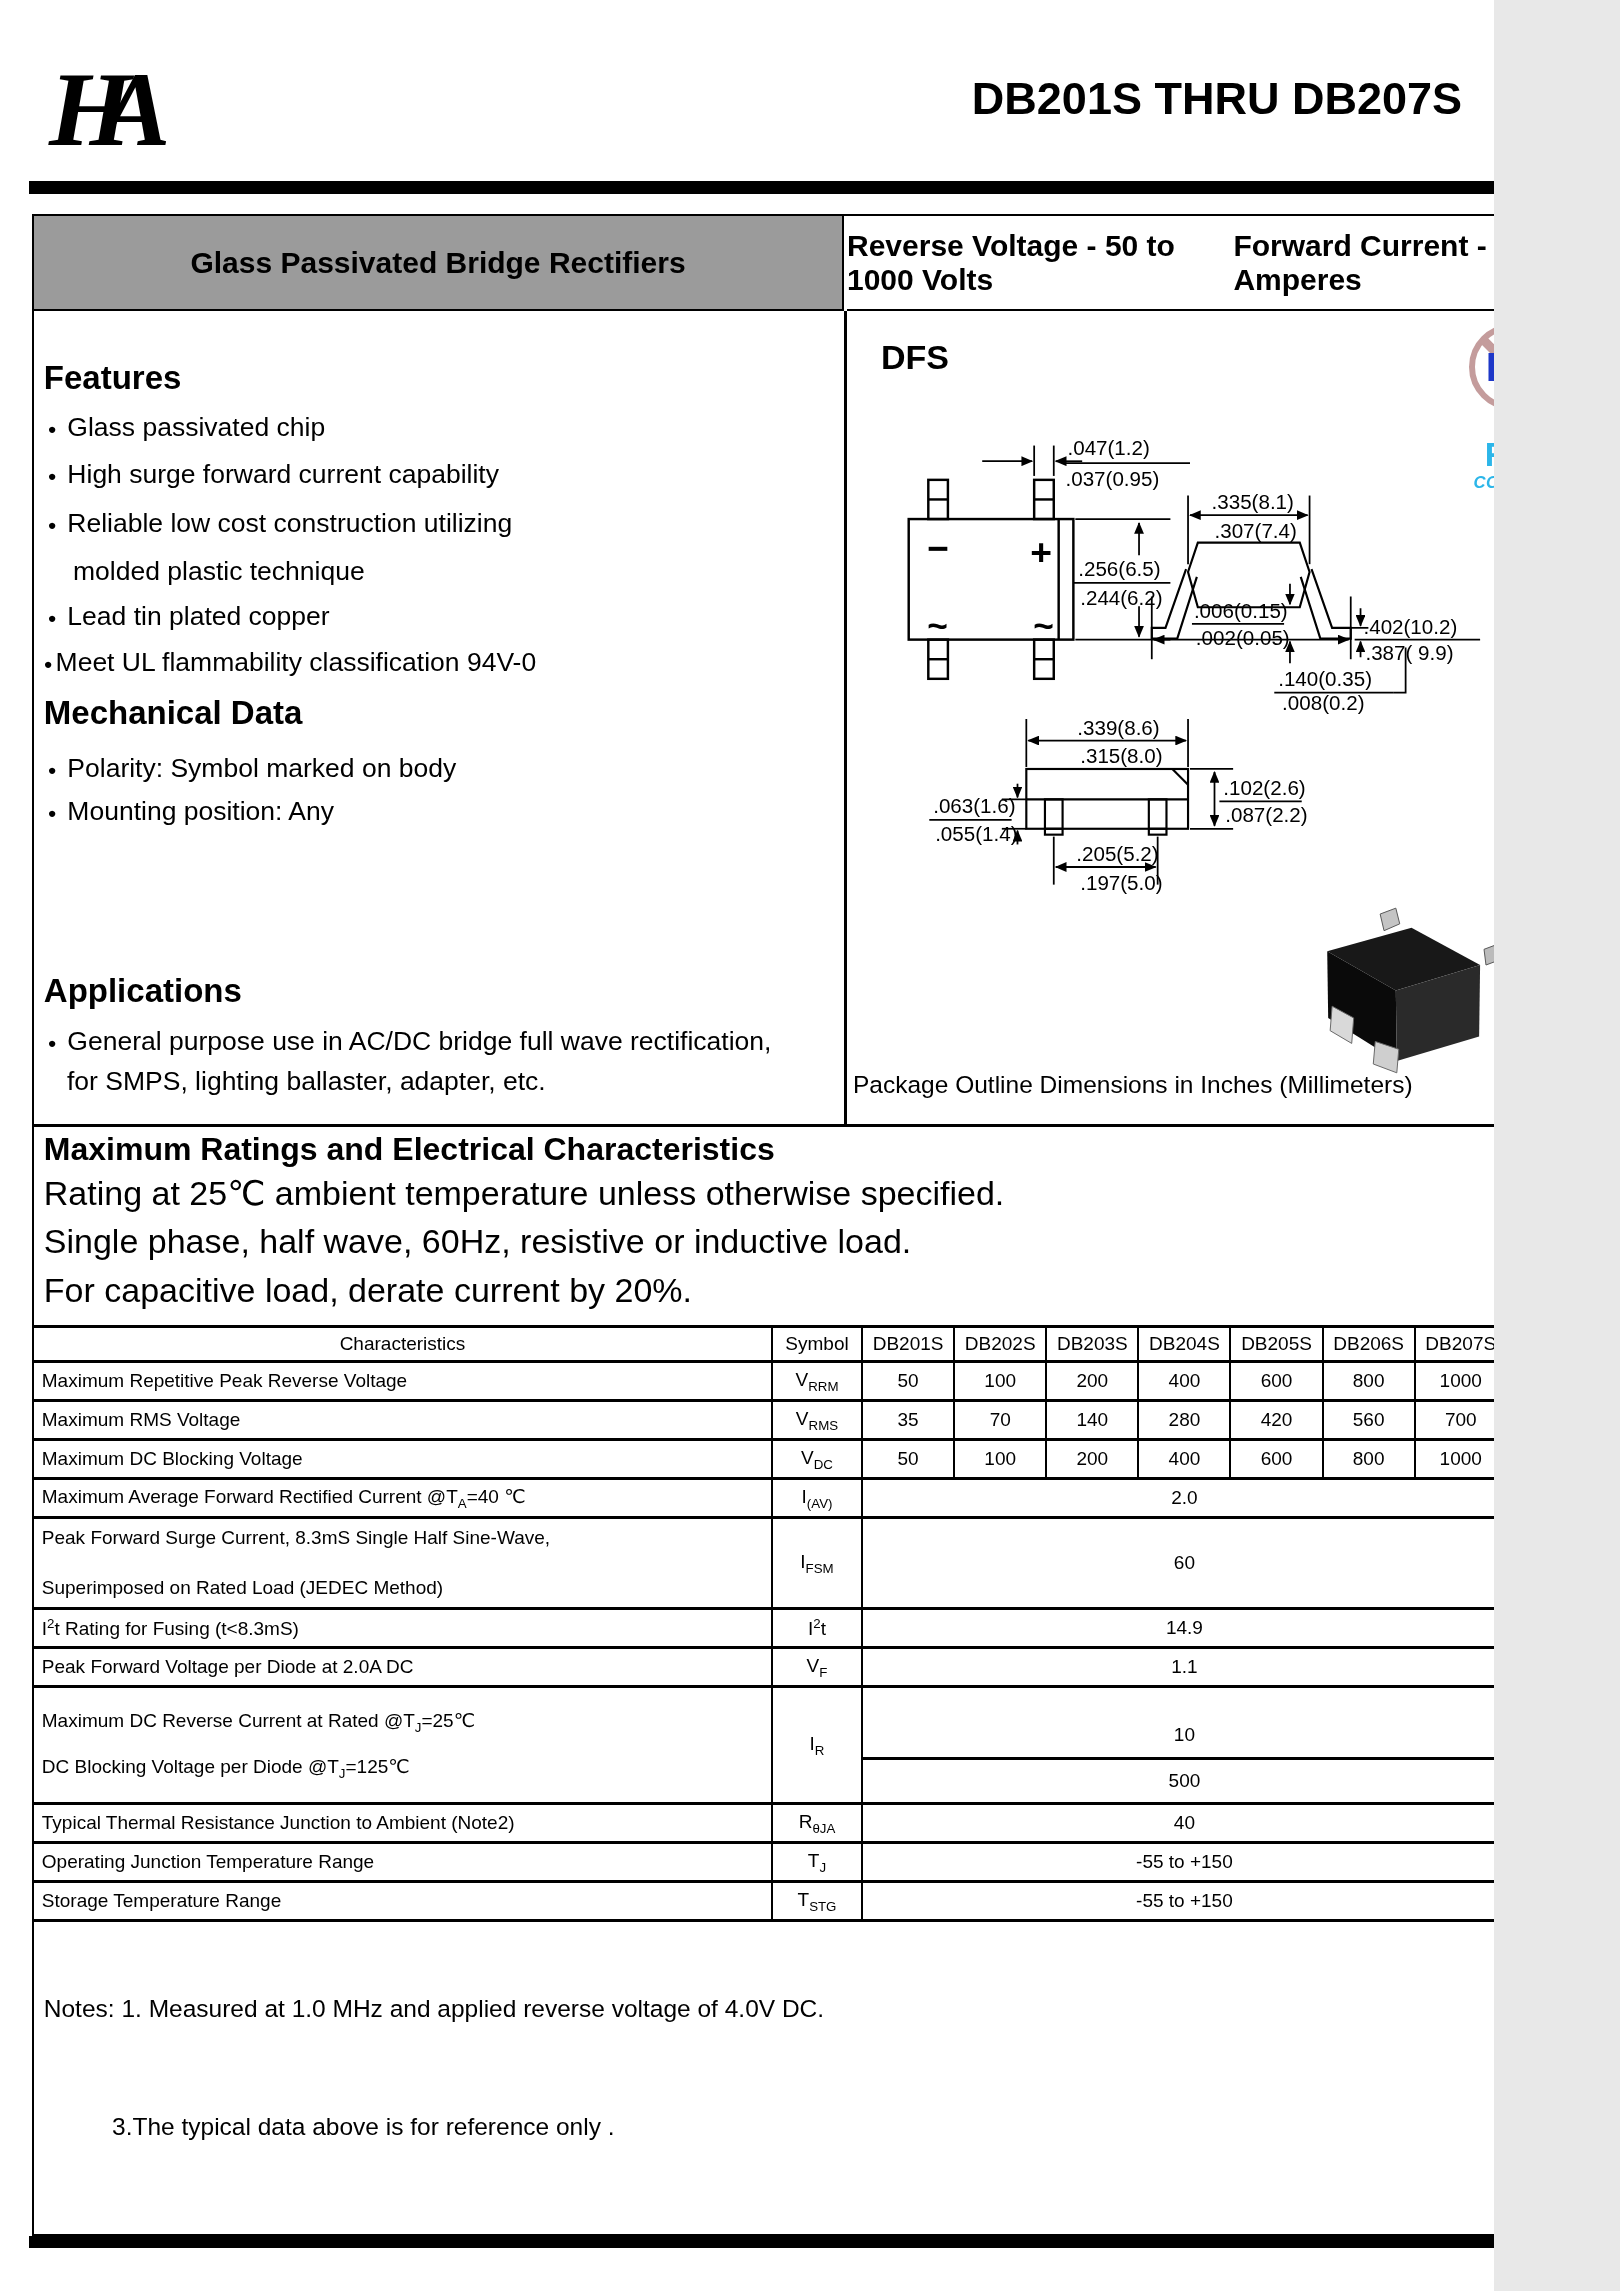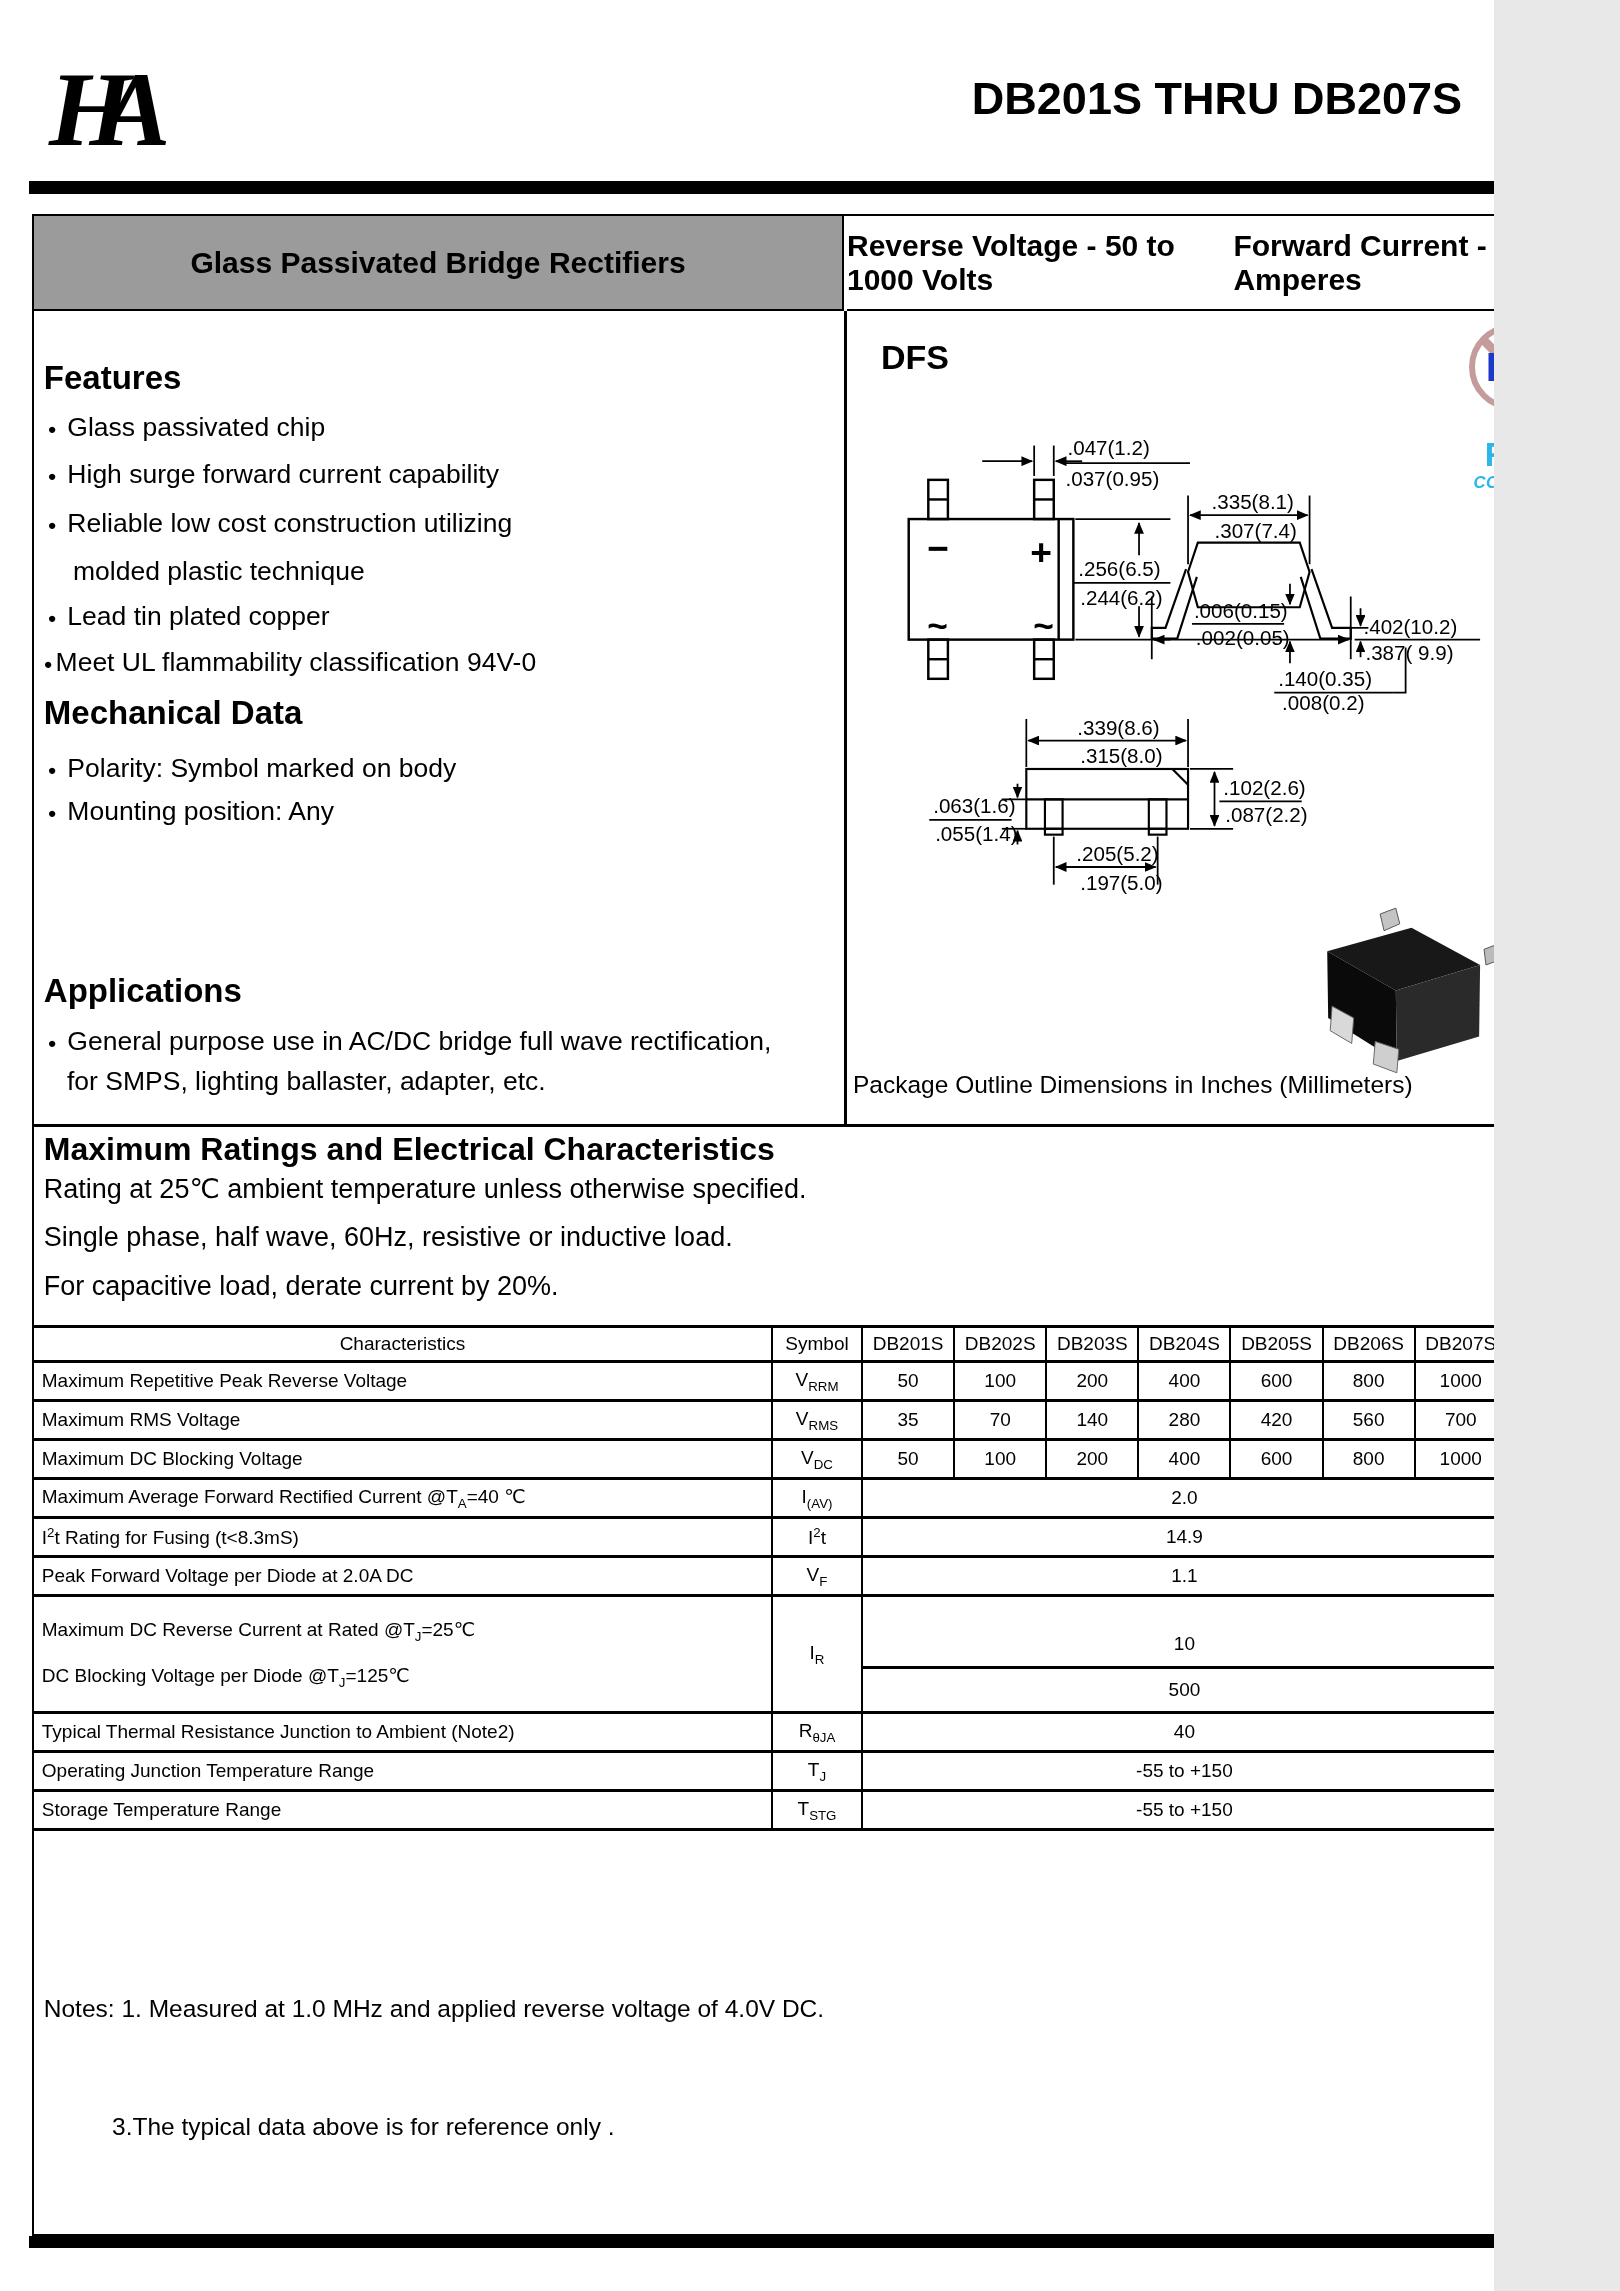--- a/index.html
+++ b/index.html
@@ -38,21 +38,21 @@
               border-radius:50%; display:flex; align-items:center; justify-content:center; }
   .pb-slash { position:absolute; left:-4.9px; top:33px; width:82px; height:8.8px; background:#c49c9c;
               border-radius:3.9px; transform:rotate(45deg); }
   .pb-text { font-size:41px; font-weight:bold; color:#1d37c8; position:relative; }
   .rohs { position:absolute; right:7.8px; top:220px; text-align:right; color:#2cb6e9; }
   .rohs-main { font-size:34px; font-weight:bold; line-height:1.1; }
   .rohs-sub { font-size:16.7px; font-weight:bold; letter-spacing:0.5px;font-style:italic; }
 
   .ratings-divider { position:absolute; left:0; top:908px; width:100%; height:2.9px; background:#000; }
   .ratings-title { position:absolute; left:9.8px; top:915px; font-size:32px; font-weight:bold; }
-  .rdesc { position:absolute; left:9.8px; font-size:27px; white-space:nowrap;text-align:right; }
+  .rdesc { position:absolute; left:9.8px; font-size:34px; white-space:nowrap;text-align:right; }
 
   .tablewrap { position:absolute; left:0; top:1109px; width:1550px; }
   table.spec { border-collapse:collapse; table-layout:fixed; width:1550px; font-size:19px;padding-left:41px; }
   .spec td { border-left:2px solid #000; border-right:2px solid #000; border-top:3.9px solid #000;
              border-bottom:3.9px solid #000; text-align:center; padding:0; height:39px; }
   .spec td:first-child { border-left:none; }
   .spec td:last-child { border-right:none; }
   .spec tr.hdr td { height:35px; }
   .spec td.lab { text-align:left; padding-left:7.8px; }
   .spec tr.tall td { height:88px; }
@@ -309,20 +309,31 @@
           <td>800</td>
           <td>1000</td>
           <td>V</td>
         </tr>
         <tr>
           <td class="lab"><span>Maximum Average Forward Rectified Current @T</span><sub>A</sub><span>=40 ℃</span></td>
           <td><span>I</span><sub>(AV)</sub></td>
           <td colspan="7">2.0</td>
           <td>A</td>
         </tr>
+        <tr class="tall">
+          <td class="lab">
+            <div class="two">
+              <div>Peak Forward Surge Current, 8.3mS Single Half Sine-Wave,</div>
+              <div>Superimposed on Rated Load (JEDEC Method)</div>
+            </div>
+          </td>
+          <td><span>I</span><sub>FSM</sub></td>
+          <td colspan="7">60</td>
+          <td>A</td>
+        </tr>
         <tr>
           <td class="lab"><span>I</span><sup>2</sup><span>t Rating for Fusing (t&lt;8.3mS)</span></td>
           <td><span>I</span><sup>2</sup><span>t</span></td>
           <td colspan="7">14.9</td>
           <td><span>A</span><sup>2</sup><span>s</span></td>
         </tr>
         <tr>
           <td class="lab">Peak Forward Voltage per Diode at 2.0A DC</td>
           <td><span>V</span><sub>F</sub></td>
           <td colspan="7">1.1</td>

